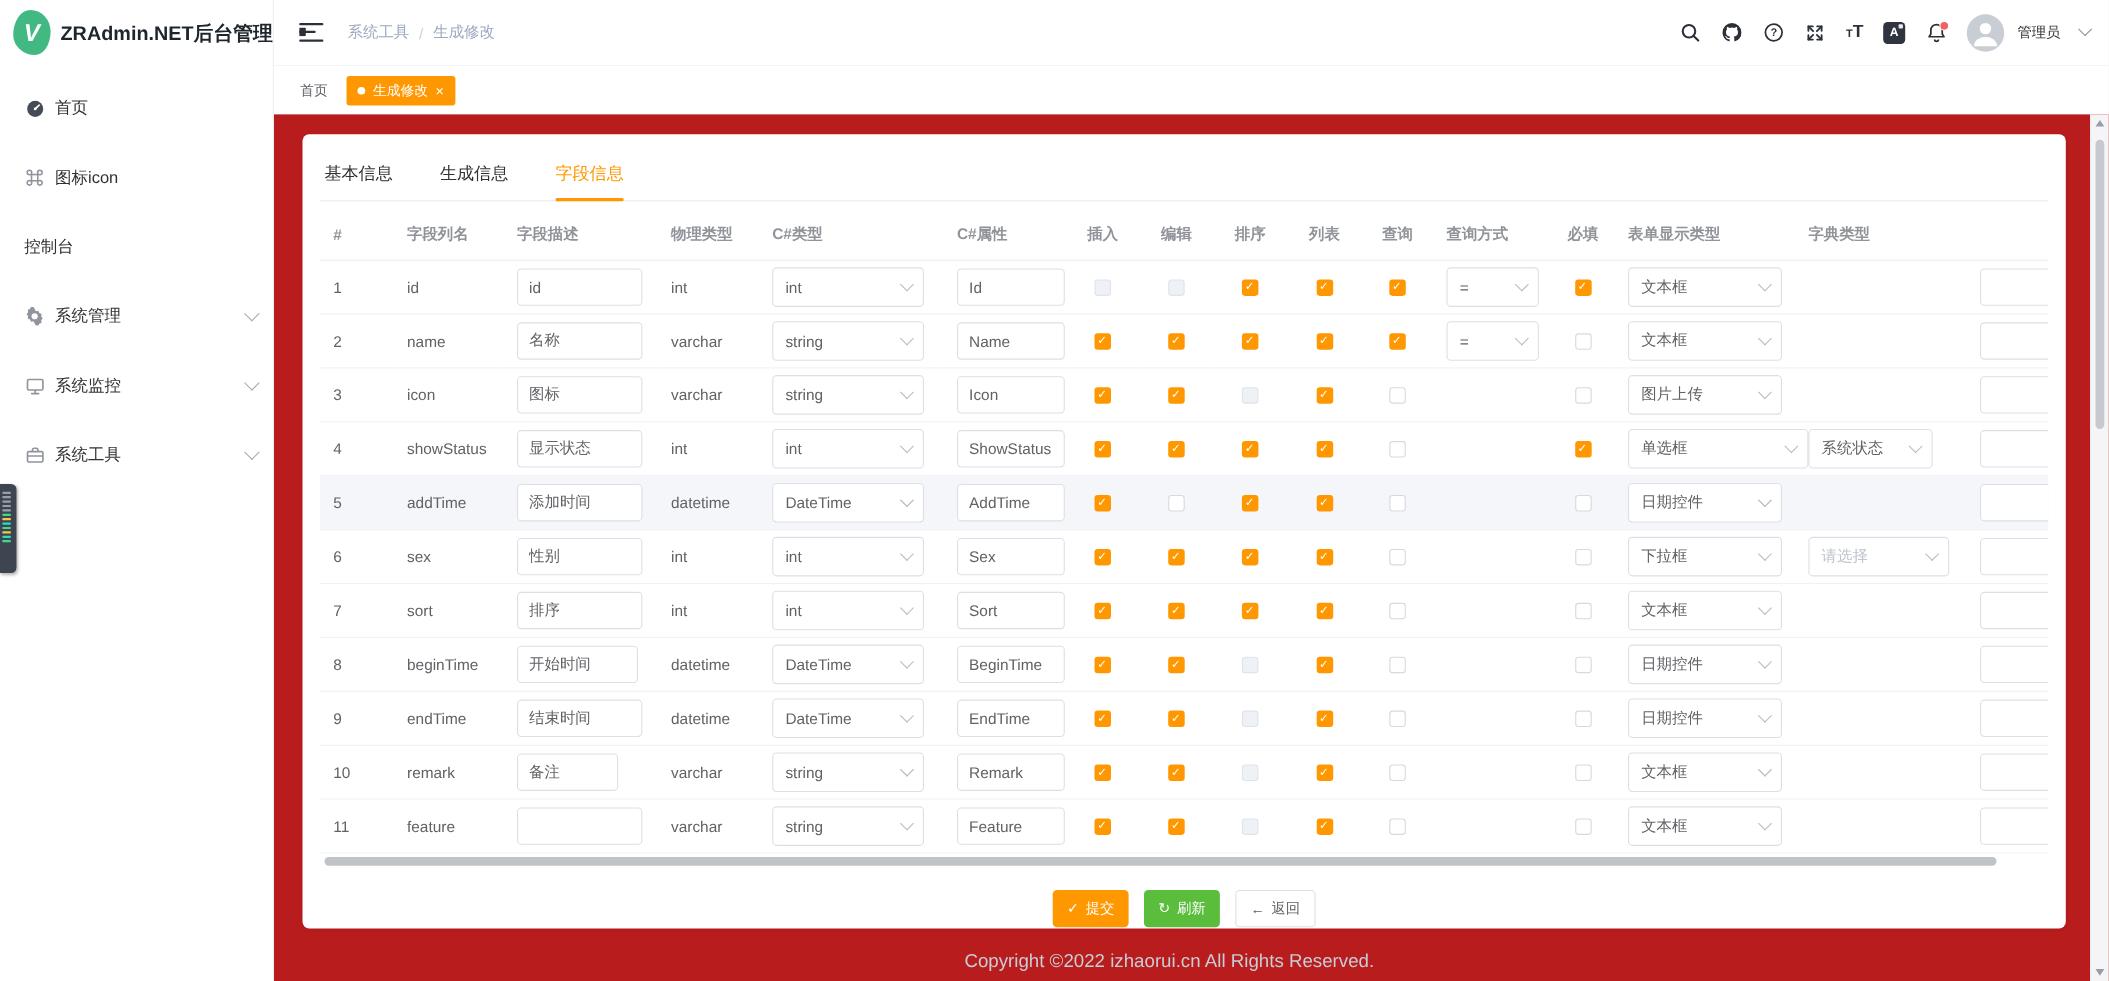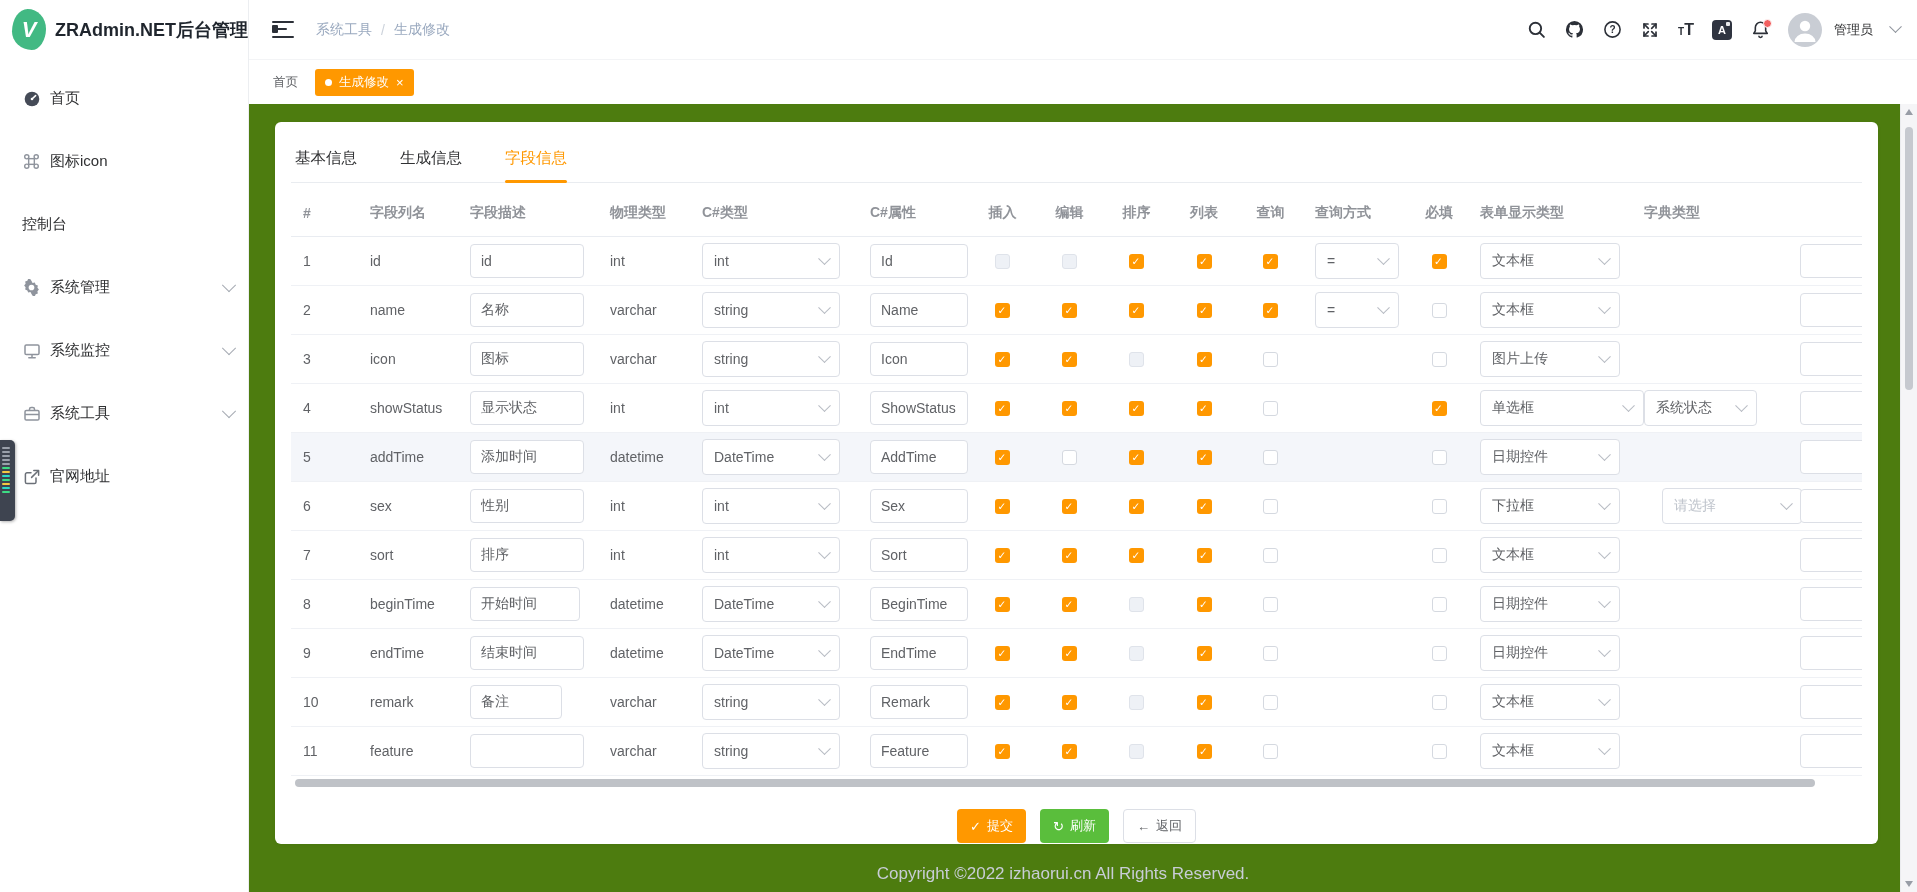--- a/index.html
+++ b/index.html
@@ -44,21 +44,21 @@
   .avatar{width:34px;height:34px;border-radius:50%;background:#c9cdd4;overflow:hidden;display:flex;align-items:center;justify-content:center;cursor:pointer;}
   .user-name{font-size:13px;color:#303133;margin-left:-6px;}
   .user-caret{width:8px;height:8px;border-right:1.4px solid #8f949d;border-bottom:1.4px solid #8f949d;transform:rotate(45deg) translate(-2px,-2px);cursor:pointer;}
 
   .tabbar{height:44px;background:#fff;display:flex;align-items:center;padding-left:25px;border-bottom:1px solid #ededef;box-shadow:0 1px 2px rgba(0,0,0,.02);}
   .tag-home{font-size:12.5px;color:#606266;margin-right:17px;cursor:pointer;}
   .tag-active{height:27px;background:#ff9800;border-radius:3px;color:#fff;font-size:12.5px;display:flex;align-items:center;padding:0 10px;gap:7px;cursor:pointer;}
   .tag-active .dot{width:7px;height:7px;background:#fff;border-radius:50%;}
   .tag-active .x{font-size:13px;line-height:13px;}
 
-  .content{position:absolute;top:104px;left:0;right:0;bottom:0;background:#4d7c0f;}
+  .content{position:absolute;top:104px;left:0;right:0;bottom:0;background:#b91c1c;}
   .card{position:absolute;left:27px;top:18px;width:1603px;height:722px;background:#fff;border-radius:6px;box-shadow:0 1px 4px rgba(0,0,0,.05);padding:0 16px;box-sizing:border-box;}
 
   .panel-tabs{display:flex;gap:43px;padding:26px 4px 0;border-bottom:1px solid #e9ecf0;}
   .ptab{font-size:15.5px;color:#303133;padding-bottom:13px;cursor:pointer;position:relative;}
   .ptab.active{color:#ff9800;}
   .ptab.active:after{content:"";position:absolute;left:0;right:0;bottom:-1px;height:3px;background:#ff9800;border-radius:2px;}
 
   .table-viewport{width:1571px;overflow:hidden;margin-top:6px;}
   table{border-collapse:collapse;table-layout:fixed;width:1629px;}
   th{height:47px;text-align:left;padding:0 0 0 12px;font-size:14px;font-weight:600;color:#909399;border-bottom:1px solid #e9ecf1;white-space:nowrap;}
@@ -156,30 +156,20 @@
         <div class="menu-item">
           <span class="mi-icon">
             <svg width="18" height="18" viewBox="0 0 18 18" fill="none" stroke="#8f949d" stroke-width="1.5" stroke-linejoin="round">
               <rect x="2" y="5.5" width="14" height="9.5" rx="1.3"></rect>
               <path d="M6.5 5.5V4.2A1.7 1.7 0 0 1 8.2 2.5h1.6a1.7 1.7 0 0 1 1.7 1.7v1.3"></path>
               <line x1="2" y1="9.5" x2="16" y2="9.5"></line>
             </svg>
           </span>
           <span class="mi-label">系统工具</span>
           <span class="mi-arrow"></span>
-        </div>
-        <div class="menu-item">
-          <span class="mi-icon">
-            <svg width="18" height="18" viewBox="0 0 18 18" fill="none" stroke="#6b7078" stroke-width="1.5" stroke-linecap="round" stroke-linejoin="round">
-              <path d="M13 10v4a1.6 1.6 0 0 1-1.6 1.6H4A1.6 1.6 0 0 1 2.4 14V6.4A1.6 1.6 0 0 1 4 4.8h4"></path>
-              <path d="M10.8 2.4H15.6V7.2"></path>
-              <path d="M15.3 2.7L8.6 9.4"></path>
-            </svg>
-          </span>
-          <span class="mi-label">官网地址</span>
         </div>
       </nav>
   </aside>
 
   <div class="side-widget" id="side-widget">
       <div class="st" style="background: rgb(154, 160, 171);"></div>
       <div class="st" style="background: rgb(154, 160, 171);"></div>
       <div class="st" style="background: rgb(154, 160, 171);"></div>
       <div class="st" style="background: rgb(154, 160, 171);"></div>
       <div class="st" style="background: rgb(154, 160, 171);"></div>
@@ -462,21 +452,21 @@
                   <td class="c"><div class="cb on"></div></td>
                   <td class="c"><div class="cb on"></div></td>
                   <td class="c"><div class="cb on"></div></td>
                   <td class="c"><div class="cb off"></div></td>
                   <td></td>
                   <td class="c"><div class="cb off"></div></td>
                   <td><div class="sel" style="width: 140px;">
                       <span>下拉框</span>
                       <i class="chev"></i>
                     </div></td>
-                  <td><div class="sel ph" style="width: 140px; margin-left: 18px;">
+                  <td><div class="sel ph" style="width: 128px;">
                       <span>请选择</span>
                       <i class="chev"></i>
                     </div></td>
                   <td><input class="cell-input" type="text" style="width: 112px;"></td>
                 </tr>
                 <tr>
                   <td>7</td>
                   <td>sort</td>
                   <td><input class="cell-input" type="text" value="排序" style="width: 114px;"></td>
                   <td>int</td>

